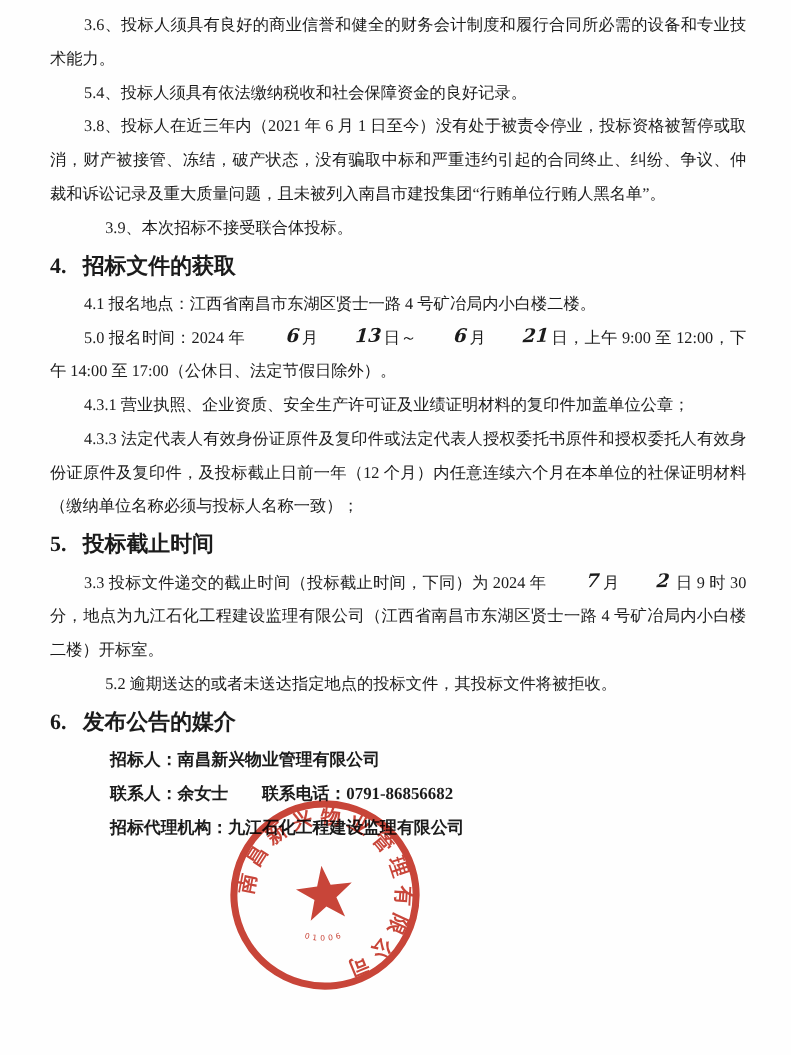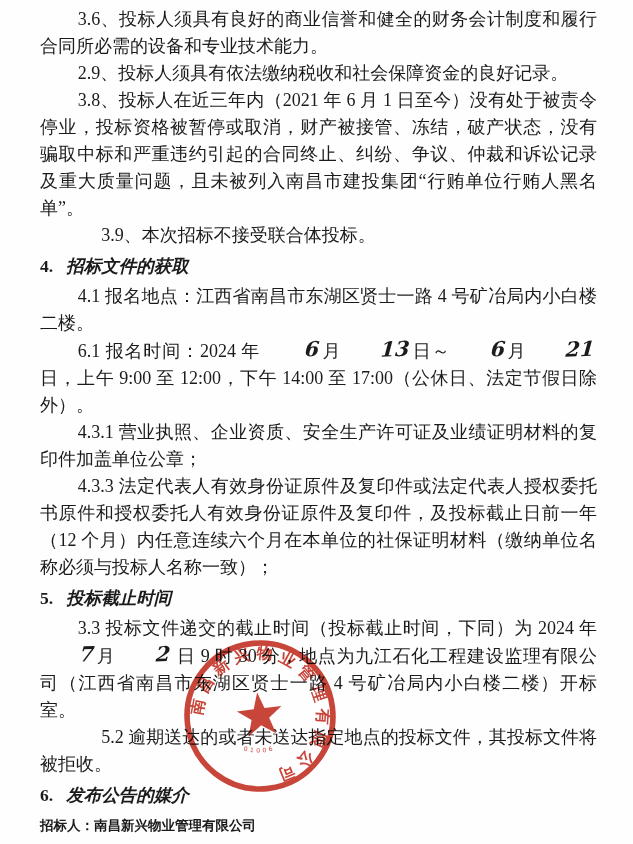--- a/index.html
+++ b/index.html
@@ -12,37 +12,38 @@
     font-family:"Liberation Serif","DejaVu Serif",serif;
     color:#1b1b1b;
   }
   .doc{
     position:absolute;left:0;top:0;
     width:557px;
     padding:6px 36px 0 40px;
   }
   .blk{margin:0;}
   .body{
-    font-size:18px;
+    font-size:13px;
     line-height:27px;
     text-align:justify;
     text-indent:2.1em;
   }
   .indent-deep{text-indent:3.4em;}
   .heading{
     font-size:17.5px;
     font-weight:bold;
     line-height:28px;
     margin:3px 0;
     text-indent:0;
   }
-  .heading span + span{margin-left:13px;font-style:italic;}
+  .heading span + span{margin-left:13px;}
   .contact{
     font-size:13.5px;
     line-height:27px;
+    margin-left:48px;
     text-indent:0;
     font-weight:bold;
   }
   .hw{
     font-family:"DejaVu Serif",serif;
     font-style:italic;
     font-weight:bold;
     font-size:1.15em;
     display:inline-block;
     transform:skewX(-6deg) rotate(-2deg);
@@ -69,33 +70,34 @@
     font-size:6px;
     letter-spacing:2.5px;
   }
 </style>
 </head>
 <body>
 
 <div class="page">
   <div class="doc" id="doc-body">
       <p class="blk body"><span>3.6、投标人须具有良好的商业信誉和健全的财务会计制度和履行合同所必需的设备和专业技术能力。</span></p>
-      <p class="blk body"><span>2.9、投标人须具有依法缴纳税收和社会保障资金的良好记录。</span></p>
+      <p class="blk body"><span>5.4、投标人须具有依法缴纳税收和社会保障资金的良好记录。</span></p>
       <p class="blk body"><span>3.8、投标人在近三年内（2021 年 6 月 1 日至今）没有处于被责令停业，投标资格被暂停或取消，财产被接管、冻结，破产状态，没有骗取中标和严重违约引起的合同终止、纠纷、争议、仲裁和诉讼记录及重大质量问题，且未被列入南昌市建投集团“行贿单位行贿人黑名单”。</span></p>
       <p class="blk body indent-deep"><span>3.9、本次招标不接受联合体投标。</span></p>
       <p class="blk heading"><span>4.</span><span>招标文件的获取</span></p>
       <p class="blk body"><span>4.1 报名地点：江西省南昌市东湖区贤士一路 4 号矿冶局内小白楼二楼。</span></p>
-      <p class="blk body"><span>6.1 报名时间：2024 年 </span><span class="hw">6</span><span>月</span><span class="hw">13</span><span>日～</span><span class="hw">6</span><span>月</span><span class="hw">21</span><span>日，上午 9:00 至 12:00，下午 14:00 至 17:00（公休日、法定节假日除外）。</span></p>
+      <p class="blk body"><span>5.0 报名时间：2024 年 </span><span class="hw">6</span><span>月</span><span class="hw">13</span><span>日～</span><span class="hw">6</span><span>月</span><span class="hw">21</span><span>日，上午 9:00 至 12:00，下午 14:00 至 17:00（公休日、法定节假日除外）。</span></p>
       <p class="blk body"><span>4.3.1 营业执照、企业资质、安全生产许可证及业绩证明材料的复印件加盖单位公章；</span></p>
       <p class="blk body"><span>4.3.3 法定代表人有效身份证原件及复印件或法定代表人授权委托书原件和授权委托人有效身份证原件及复印件，及投标截止日前一年（12 个月）内任意连续六个月在本单位的社保证明材料（缴纳单位名称必须与投标人名称一致）；</span></p>
       <p class="blk heading"><span>5.</span><span>投标截止时间</span></p>
       <p class="blk body"><span>3.3 投标文件递交的截止时间（投标截止时间，下同）为 2024 年 </span><span class="hw">7</span><span>月</span><span class="hw">2</span><span> 日 9 时 30 分，地点为九江石化工程建设监理有限公司（江西省南昌市东湖区贤士一路 4 号矿冶局内小白楼二楼）开标室。</span></p>
       <p class="blk body indent-deep"><span>5.2 逾期送达的或者未送达指定地点的投标文件，其投标文件将被拒收。</span></p>
       <p class="blk heading"><span>6.</span><span>发布公告的媒介</span></p>
       <p class="blk contact"><span>招标人：南昌新兴物业管理有限公司</span></p>
+      <p class="blk contact"><span>联系人：余女士　　联系电话：0791-86856682</span></p>
       <p class="blk contact"><span>招标代理机构：九江石化工程建设监理有限公司</span></p>
     </div>
 
   <svg class="seal" viewBox="0 0 150 150" aria-hidden="true">
     <g>
       <circle class="seal-ring" cx="75" cy="75" r="71" stroke="#c22b1d"></circle>
       <path id="sealNameArc" d="M 75,75 m -56,0 a 56,56 0 1,1 112,0 a 56,56 0 1,1 -112,0" fill="none"></path>
       <path id="sealSerialArc" d="M 32,86 a 50,50 0 0,0 86,0" fill="none"></path>
       <text class="seal-name" fill="#c22b1d">
         <textPath href="#sealNameArc" startOffset="2%">南昌新兴物业管理有限公司</textPath>

